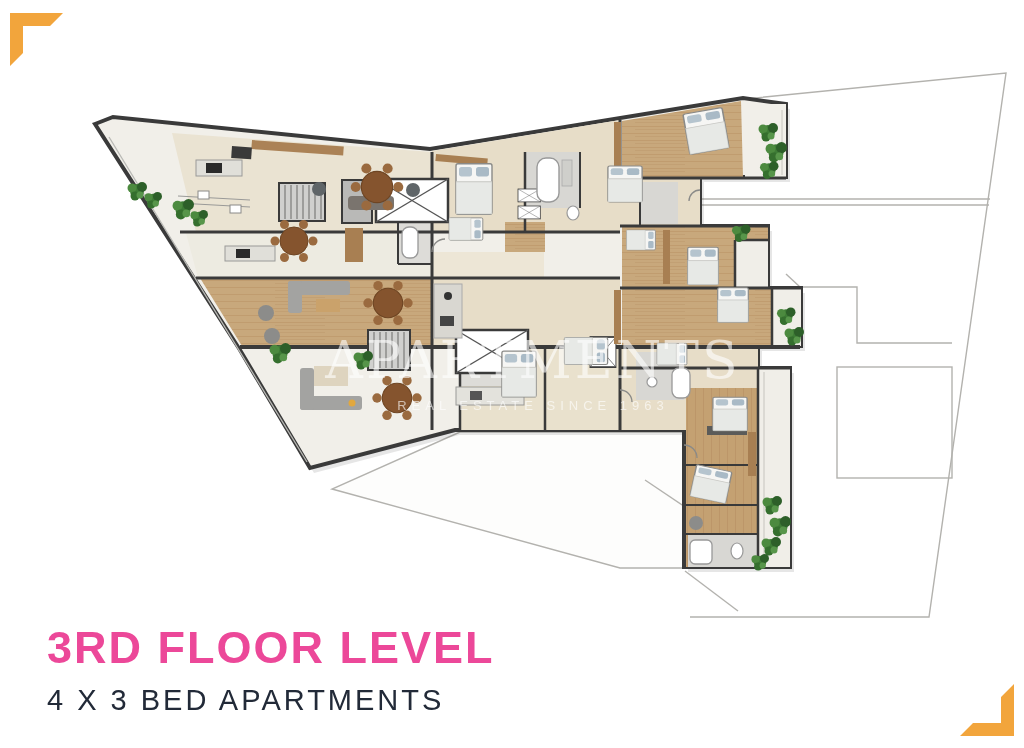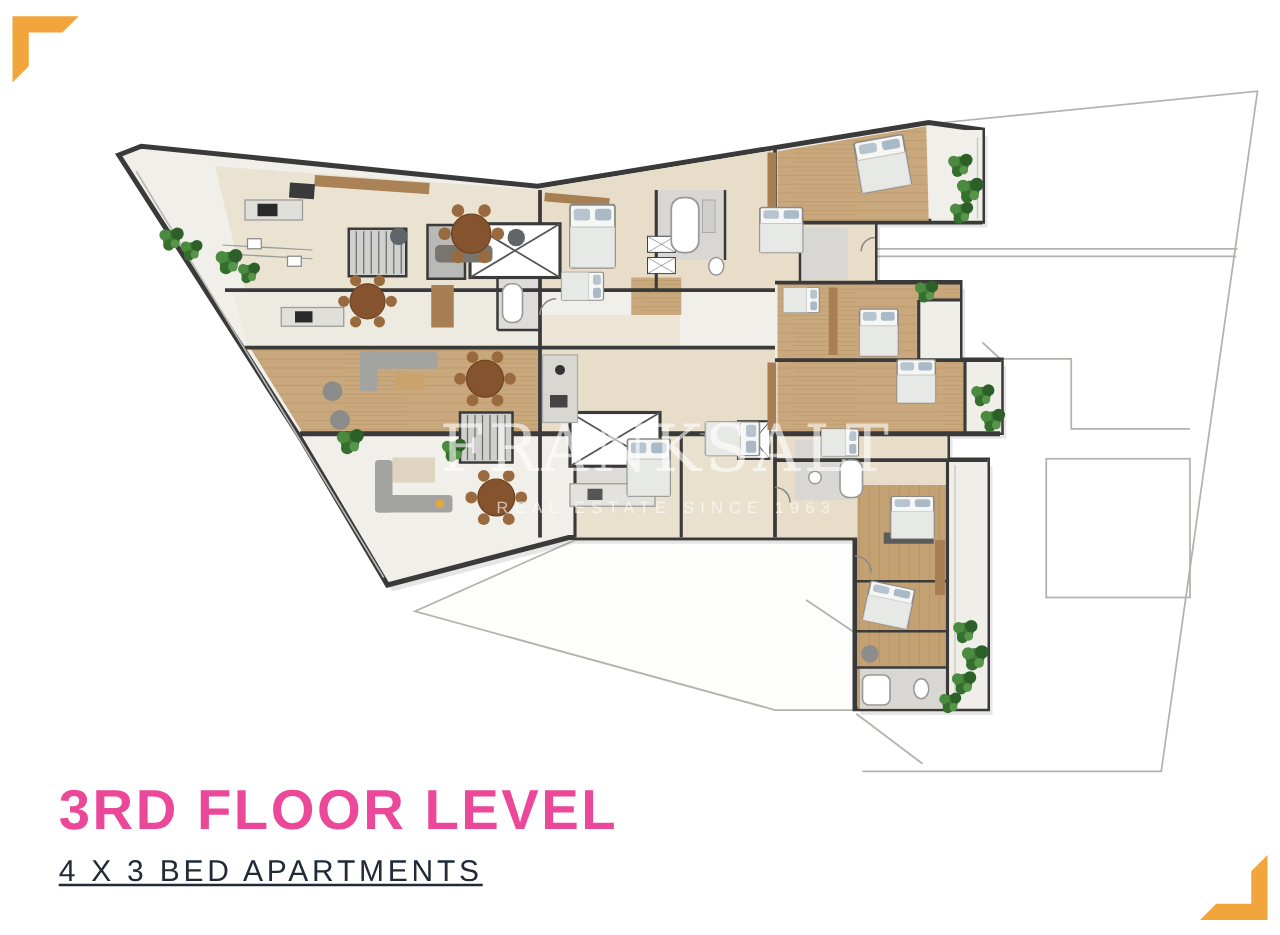--- a/index.html
+++ b/index.html
@@ -8,21 +8,21 @@
   .corner{position:absolute;}
   .plan-wrap{position:absolute;left:0;top:0;width:1024px;height:748px;}
   .watermark{position:absolute;left:318px;top:330px;width:430px;text-align:center;
              pointer-events:none;z-index:5;}
   .watermark .wm1{font-family:"DejaVu Serif","Liberation Serif",serif;font-size:52px;
                   letter-spacing:3px;color:rgba(255,255,255,0.60);font-weight:400;}
   .watermark .wm2{margin-top:8px;font-size:13px;letter-spacing:5px;color:rgba(255,255,255,0.62);
                   font-weight:400;}
   .titleblock{position:absolute;left:47px;top:622px;z-index:6;}
   .titleblock .t1{font-size:45px;font-weight:700;letter-spacing:2px;color:#ec4899;line-height:1.15;}
-  .titleblock .t2{margin-top:10px;font-size:24px;font-weight:500;letter-spacing:3px;color:#222A38;text-decoration:underline;}
+  .titleblock .t2{margin-top:10px;font-size:29px;font-weight:500;letter-spacing:3px;color:#222A38;}
 </style>
 </head>
 <body>
 
 <div class="page">
 
   <svg class="corner" style="left:0;top:0" width="80" height="80" viewBox="0 0 80 80">
     <polygon points="10,13 63,13 50,26 23,26 23,53 10,66" fill="#F2A53C"></polygon>
   </svg>
 
@@ -264,21 +264,21 @@
         <use href="#plant" transform="translate(794,336)"></use>
         <use href="#plant" transform="translate(772,505)"></use>
         <use href="#plant" transform="translate(780,526) scale(1.1)"></use>
         <use href="#plant" transform="translate(771,546)"></use>
         <use href="#plant" transform="translate(760,562) scale(0.9)"></use>
       </g>
     </g>
   </svg>
 
   <div class="watermark">
-    <div class="wm1">FRANKSALT</div>
+    <div class="wm1">APARTMENTS</div>
     <div class="wm2">REAL ESTATE SINCE 1963</div>
   </div>
 
   <div class="titleblock">
     <div class="t1">3RD FLOOR LEVEL</div>
     <div class="t2">4 X 3 BED APARTMENTS</div>
   </div>
 
 </div>
 

